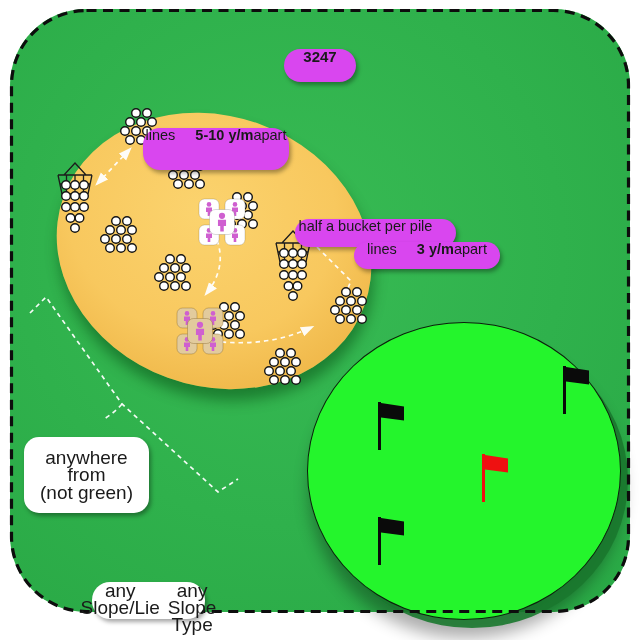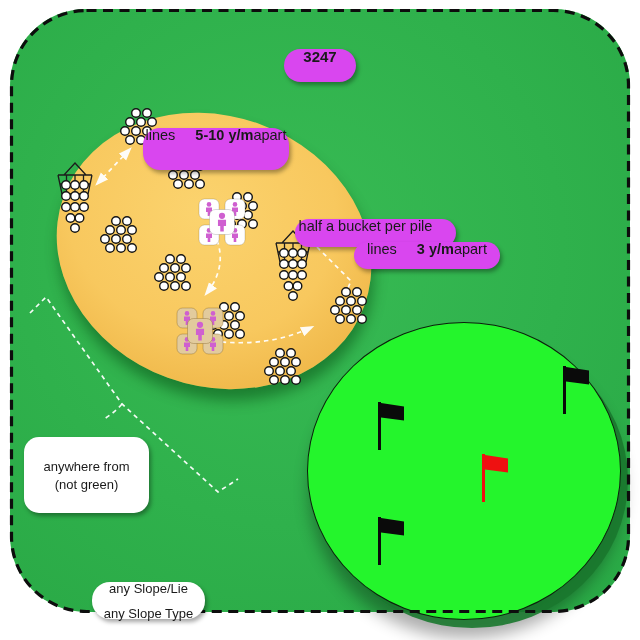--- a/index.html
+++ b/index.html
@@ -22,27 +22,27 @@
   .pill{position:absolute;background:#d946ef;border-radius:17px;z-index:7;
         box-shadow:2px 3px 4px rgba(0,0,0,0.35);
         display:flex;align-items:flex-start;justify-content:center;
         font-size:14.5px;line-height:1.1;white-space:nowrap;}
   .pill b{font-weight:bold;margin-left:20px;}
   .badge{left:284px;top:49px;width:72px;height:33px;font-size:15px;font-weight:bold;}
   .pill-lines{left:143px;top:128px;width:146px;height:42px;}
   .pill-bucket{left:295px;top:206px;width:161px;height:28px;margin-top:13px;}
   .pill-piles{left:354px;top:242px;width:146px;height:27px;}
   .note{position:absolute;background:#fff;z-index:7;box-shadow:2px 3px 4px rgba(0,0,0,0.35);
-        text-align:center;font-size:13px;}
+        text-align:center;font-size:19px;}
   .distance-note{left:24px;top:437px;width:125px;height:76px;border-radius:15px;
         display:flex;flex-direction:column;justify-content:center;gap:1px;}
   .distance-note .ln{line-height:17px;}
   .distance-note .bold{font-weight:bold;}
   .conditions-note{left:92px;top:582px;width:113px;height:37px;border-radius:18px;
-        display:flex;flex-direction:column;justify-content:center;gap:8px;}
+        display:flex;flex-direction:row;justify-content:center;gap:8px;}
   .conditions-note .ln{line-height:17px;}
 </style>
 </head>
 <body>
 
 <div class="stage">
   <div class="field"></div>
   <div class="sand"></div>
   <div class="green-ellipse"></div>
 

